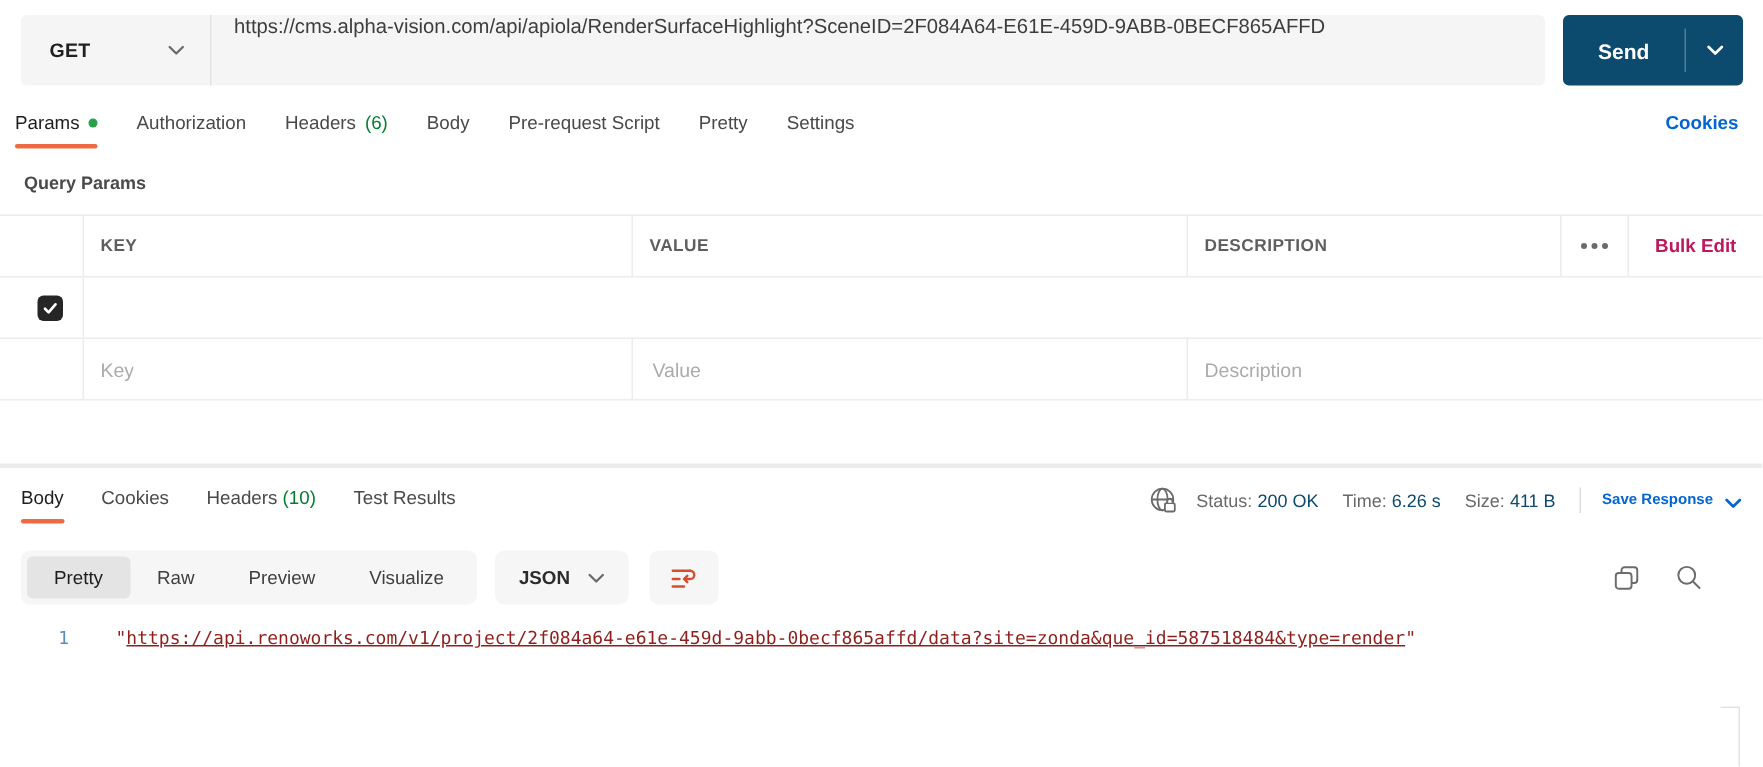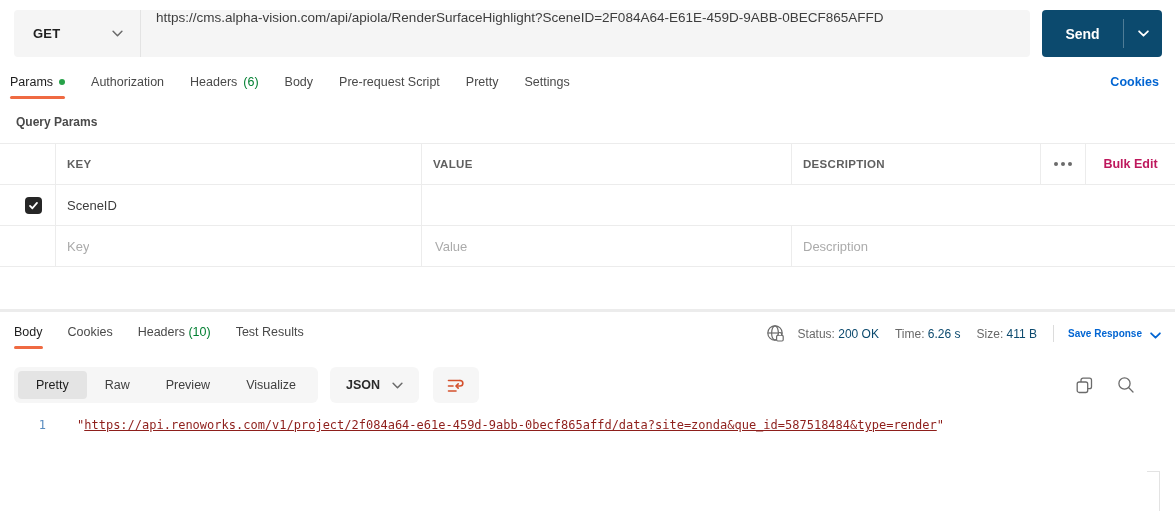--- a/index.html
+++ b/index.html
@@ -174,23 +174,20 @@
 
     <div class="qp-row">
       <div class="check-cell">
         <span class="checkbox">
           <svg width="11" height="11" viewBox="0 0 12 12">
               <path d="M2.2 6.4 L4.8 9 L9.8 3.2" stroke="#ffffff" stroke-width="2" fill="none" stroke-linecap="round" stroke-linejoin="round"></path>
             </svg>
         </span>
       </div>
       <div class="col-line">
-        <span class="cell-text">SceneID</span>
-      </div>
-      <div class="col-line">
         <span class="cell-text"></span>
       </div>
     </div>
 
 
     <div class="qp-row">
       <div class="check-cell"></div>
       <div class="col-line">
         <span class="cell-text placeholder">Key</span>
       </div>

